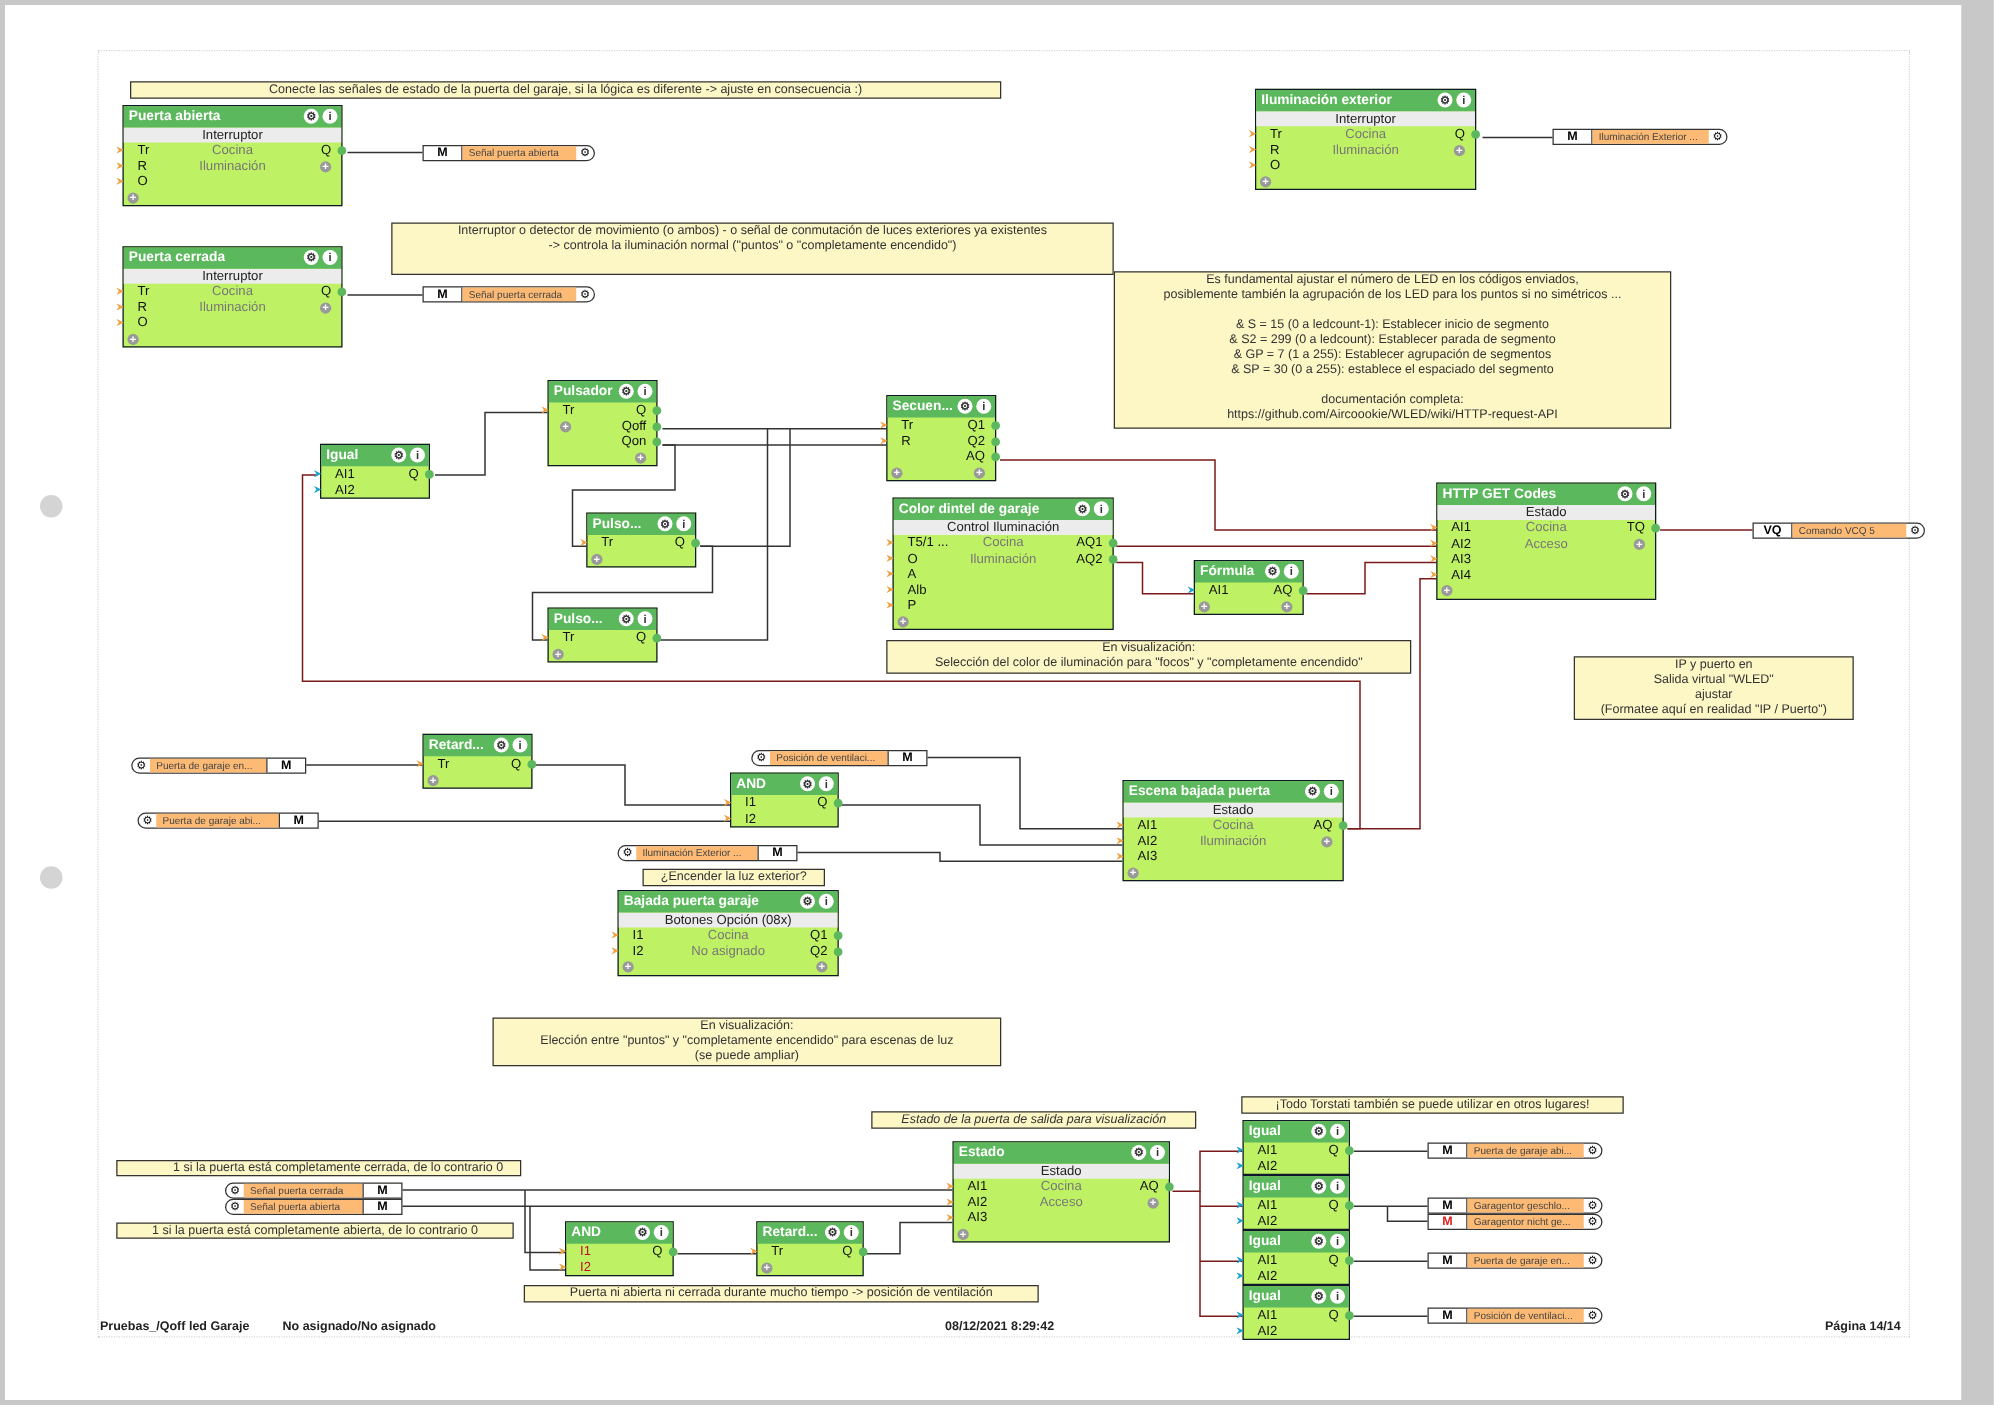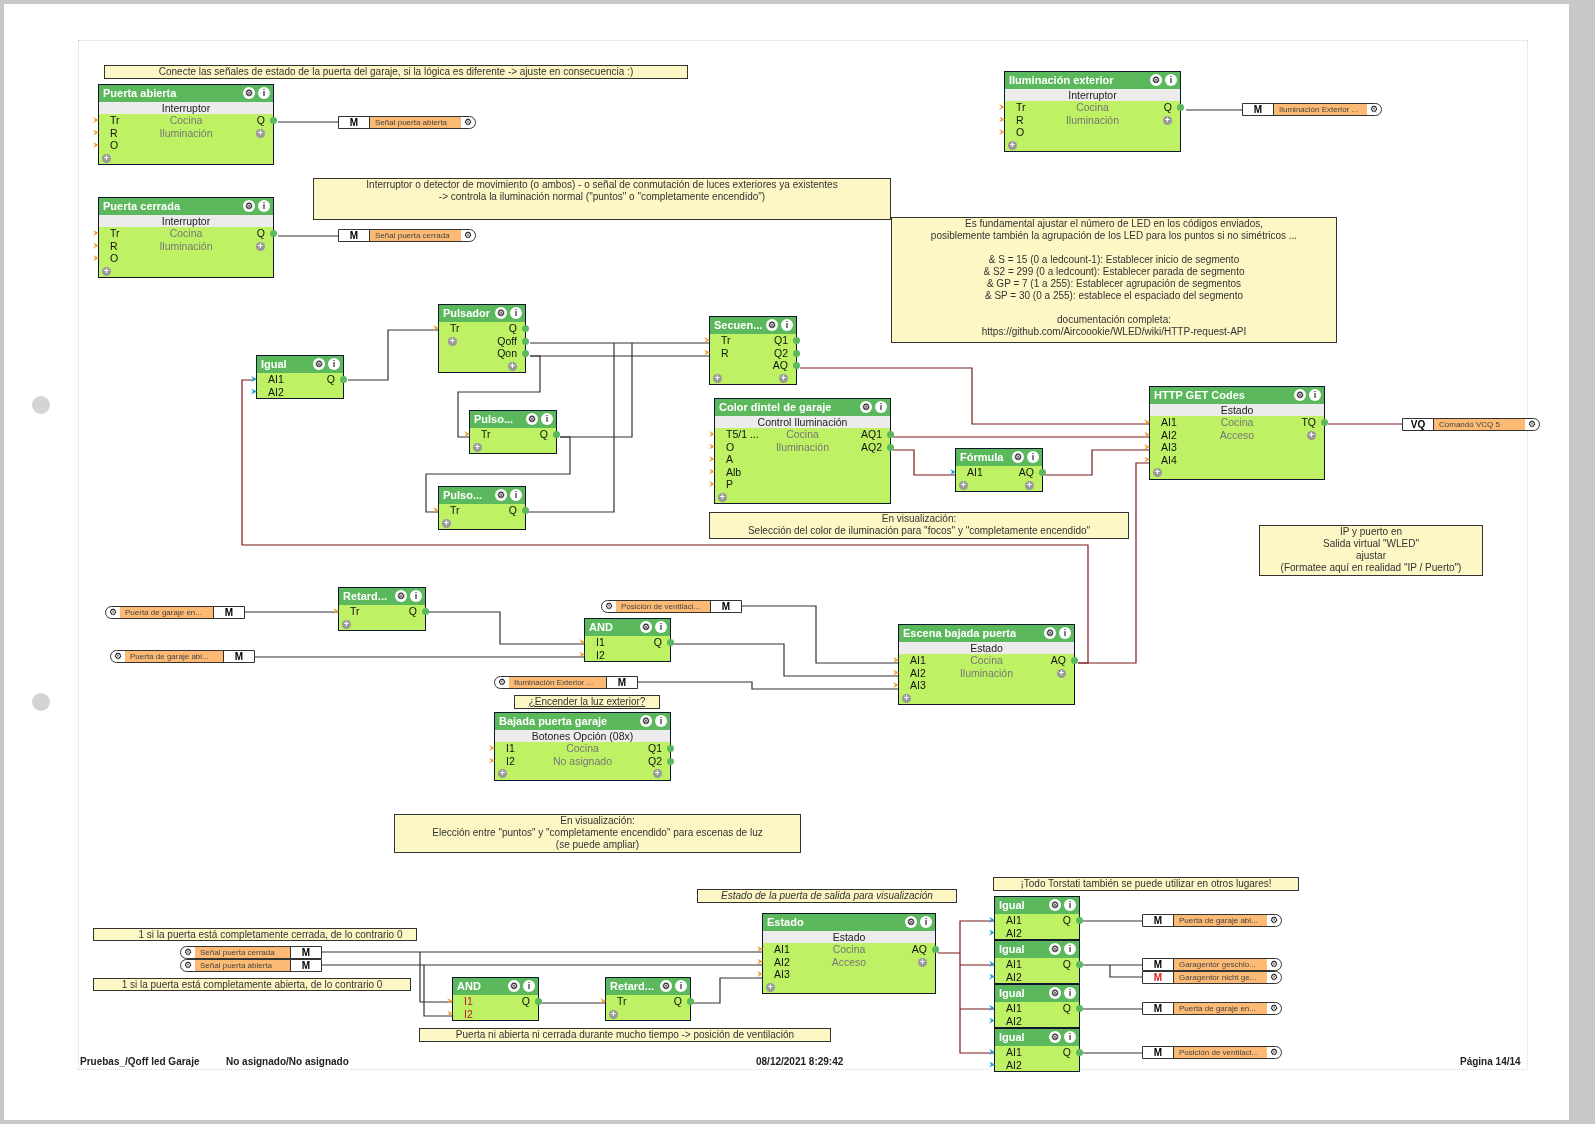--- a/index.html
+++ b/index.html
@@ -77,40 +77,40 @@
     <path d="M1078,663 H1136 V463 H1152"></path>
     <path d="M1078,663 H1088 V545 H242 V380 H254"></path>
     <path d="M1328,424 H1402"></path>
     <path d="M938,953 H960 V921 H994"></path>
     <path d="M960,953 V1053 H994"></path>
     <path d="M960,965 H994"></path>
     <path d="M960,1009 H994"></path>
   </g>
 </svg>
 
-<div class="note" style="left:104px;top:65px;width:584px;height:14px;">Conecte las señales de estado de la puerta del garaje, si la lógica es diferente -&gt; ajuste en consecuencia :)</div>
+<div class="note" style="left:104px;top:65px;width:697px;height:14px;">Conecte las señales de estado de la puerta del garaje, si la lógica es diferente -&gt; ajuste en consecuencia :)</div>
 <div class="note" style="left:313px;top:178px;width:578px;height:42px;">Interruptor o detector de movimiento (o ambos) - o señal de conmutación de luces exteriores ya existentes
 -&gt; controla la iluminación normal ("puntos" o "completamente encendido")</div>
 <div class="note" style="left:891px;top:217px;width:446px;height:126px;">Es fundamental ajustar el número de LED en los códigos enviados,
 posiblemente también la agrupación de los LED para los puntos si no simétricos ...
 
 &amp; S = 15 (0 a ledcount-1): Establecer inicio de segmento
 &amp; S2 = 299 (0 a ledcount): Establecer parada de segmento
 &amp; GP = 7 (1 a 255): Establecer agrupación de segmentos
 &amp; SP = 30 (0 a 255): establece el espaciado del segmento
 
 documentación completa:
 https://github.com/Aircoookie/WLED/wiki/HTTP-request-API</div>
 <div class="note" style="left:709px;top:512px;width:420px;height:27px;">En visualización:
 Selección del color de iluminación para "focos" y "completamente encendido"</div>
 <div class="note" style="left:1231px;top:525px;width:224px;height:51px;margin-left:28px;">IP y puerto en
 Salida virtual "WLED"
 ajustar
 (Formatee aquí en realidad "IP / Puerto")</div>
-<div class="note" style="left:514px;top:695px;width:146px;height:14px;text-decoration:underline;">¿Encender la luz exterior?</div>
+<div class="note" style="left:514px;top:695px;width:146px;height:14px;">¿Encender la luz exterior?</div>
 <div class="note" style="left:394px;top:814px;width:407px;height:39px;">En visualización:
 Elección entre "puntos" y "completamente encendido" para escenas de luz
 (se puede ampliar)</div>
 <div class="note" style="left:697px;top:889px;width:260px;height:14px;font-style:italic;">Estado de la puerta de salida para visualización</div>
 <div class="note" style="left:993px;top:877px;width:306px;height:14px;">¡Todo Torstati también se puede utilizar en otros lugares!</div>
 <div class="note" style="left:93px;top:928px;width:324px;height:13px;padding-left:31px;">1 si la puerta está completamente cerrada, de lo contrario 0</div>
 <div class="note" style="left:93px;top:978px;width:318px;height:13px;">1 si la puerta está completamente abierta, de lo contrario 0</div>
 <div class="note" style="left:419px;top:1028px;width:412px;height:14px;">Puerta ni abierta ni cerrada durante mucho tiempo -&gt; posición de ventilación</div>
 
 <div id="blocks">

